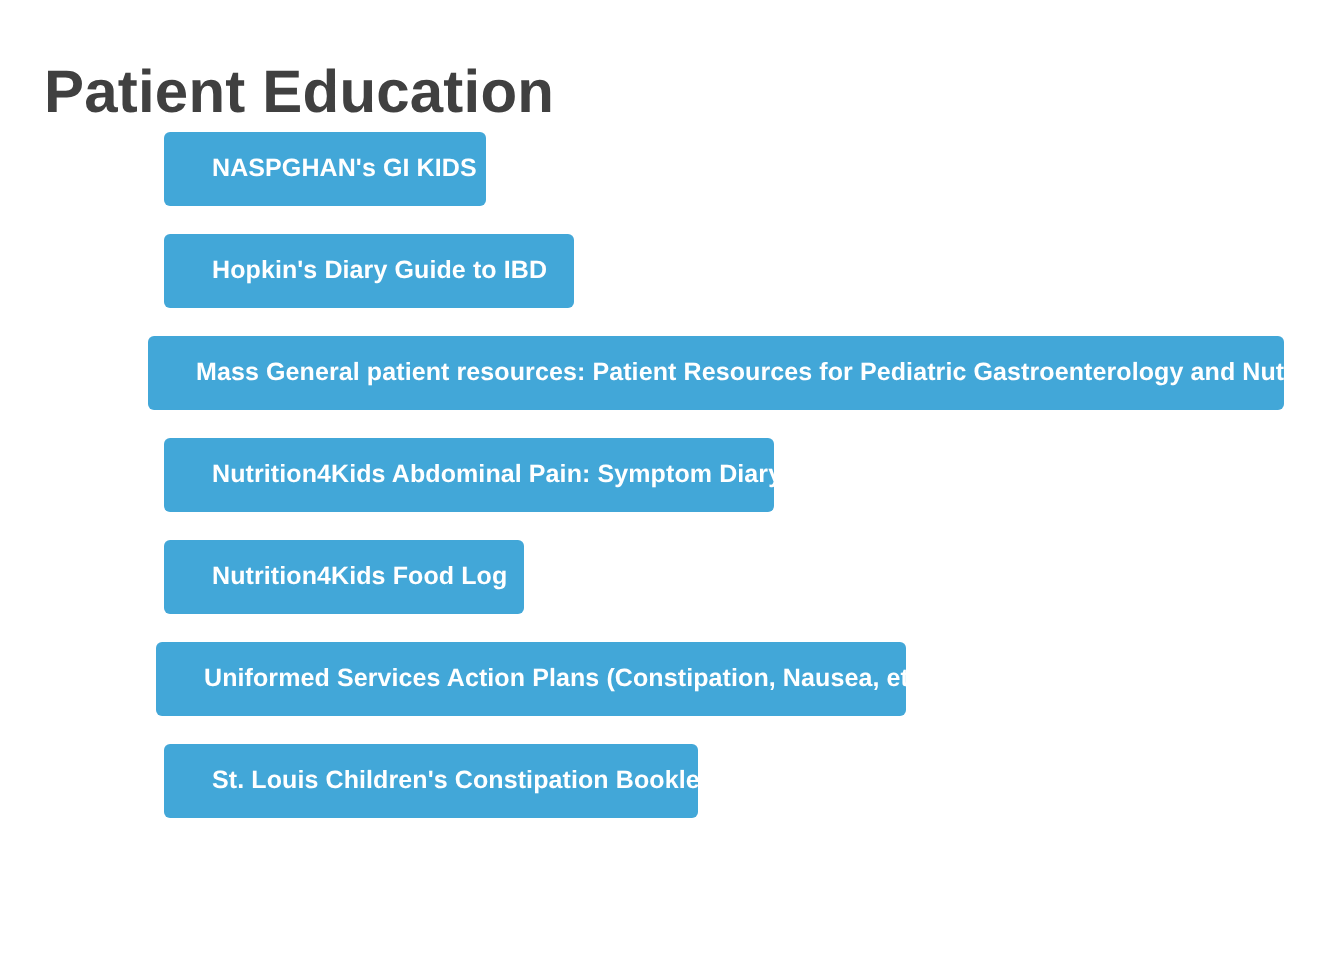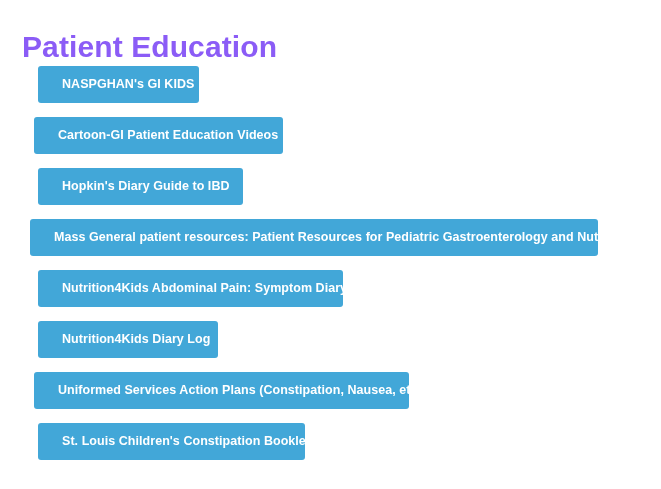--- a/index.html
+++ b/index.html
@@ -24,21 +24,21 @@
   }
 
   .page-title {
     position: absolute;
     left: 22px;
     top: 7px;
     font-family: "Liberation Sans", sans-serif;
     font-size: 30px;
     font-weight: bold;
     letter-spacing: 0.1px;
-    color: #8b5cf6;
+    color: #404040;
     line-height: 40px;
     white-space: nowrap;
   }
 
   .link-list {
     position: absolute;
     left: 0;
     top: 66px;
     width: 661px;
   }
@@ -64,20 +64,21 @@
     font-size: 12.5px;
     font-weight: bold;
     letter-spacing: 0.05px;
     text-align: left;
     padding: 0 0 0 24px;
     white-space: nowrap;
     overflow: hidden;
     text-decoration: none;
     cursor: pointer;
     display: block;
+    margin-left: 44px;
   }
 
   .lb-0 { left: 38px;  width: 161px; }
   .lb-1 { left: 34px;  width: 249px; }
   .lb-2 { left: 38px;  width: 205px; }
   .lb-3 { left: 30px;  width: 568px; }
   .lb-4 { left: 38px;  width: 305px; }
   .lb-5 { left: 38px;  width: 180px; }
   .lb-6 { left: 34px;  width: 375px; }
   .lb-7 { left: 38px;  width: 267px; }
@@ -88,38 +89,35 @@
 <div class="page">
 
   <h1 class="page-title">Patient Education</h1>
 
   <div class="link-list">
 
     <div class="link-row">
       <a class="link-button lb-0" href="#">NASPGHAN's GI KIDS</a>
     </div>
 
-    <div class="link-row">
-      <a class="link-button lb-1" href="#">Cartoon-GI Patient Education Videos</a>
-    </div>
 
     <div class="link-row">
       <a class="link-button lb-2" href="#">Hopkin's Diary Guide to IBD</a>
     </div>
 
     <div class="link-row">
       <a class="link-button lb-3" href="#">Mass General patient resources: Patient Resources for Pediatric Gastroenterology and Nutrition</a>
     </div>
 
     <div class="link-row">
       <a class="link-button lb-4" href="#">Nutrition4Kids Abdominal Pain: Symptom Diary</a>
     </div>
 
     <div class="link-row">
-      <a class="link-button lb-5" href="#">Nutrition4Kids Diary Log</a>
+      <a class="link-button lb-5" href="#">Nutrition4Kids Food Log</a>
     </div>
 
     <div class="link-row">
       <a class="link-button lb-6" href="#">Uniformed Services Action Plans (Constipation, Nausea, etc)</a>
     </div>
 
     <div class="link-row">
       <a class="link-button lb-7" href="#">St. Louis Children's Constipation Booklet</a>
     </div>
 

